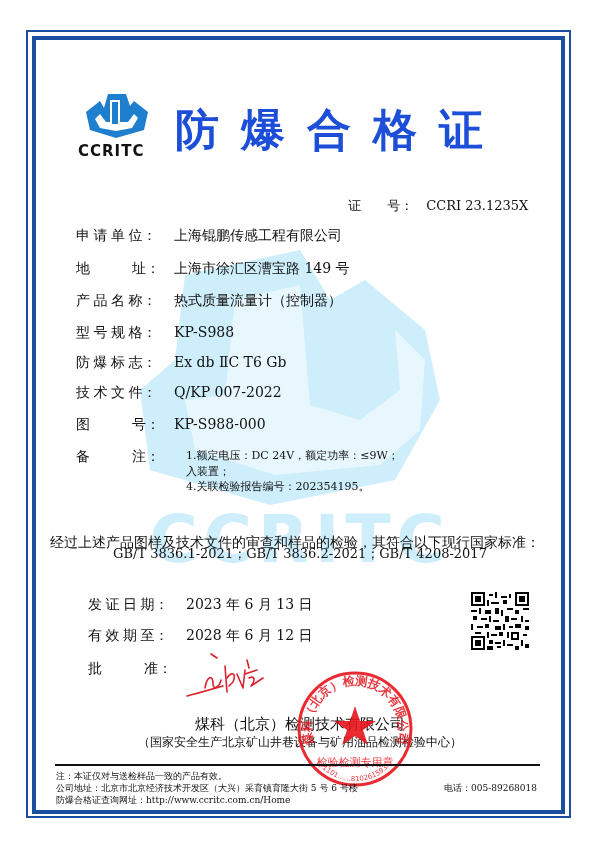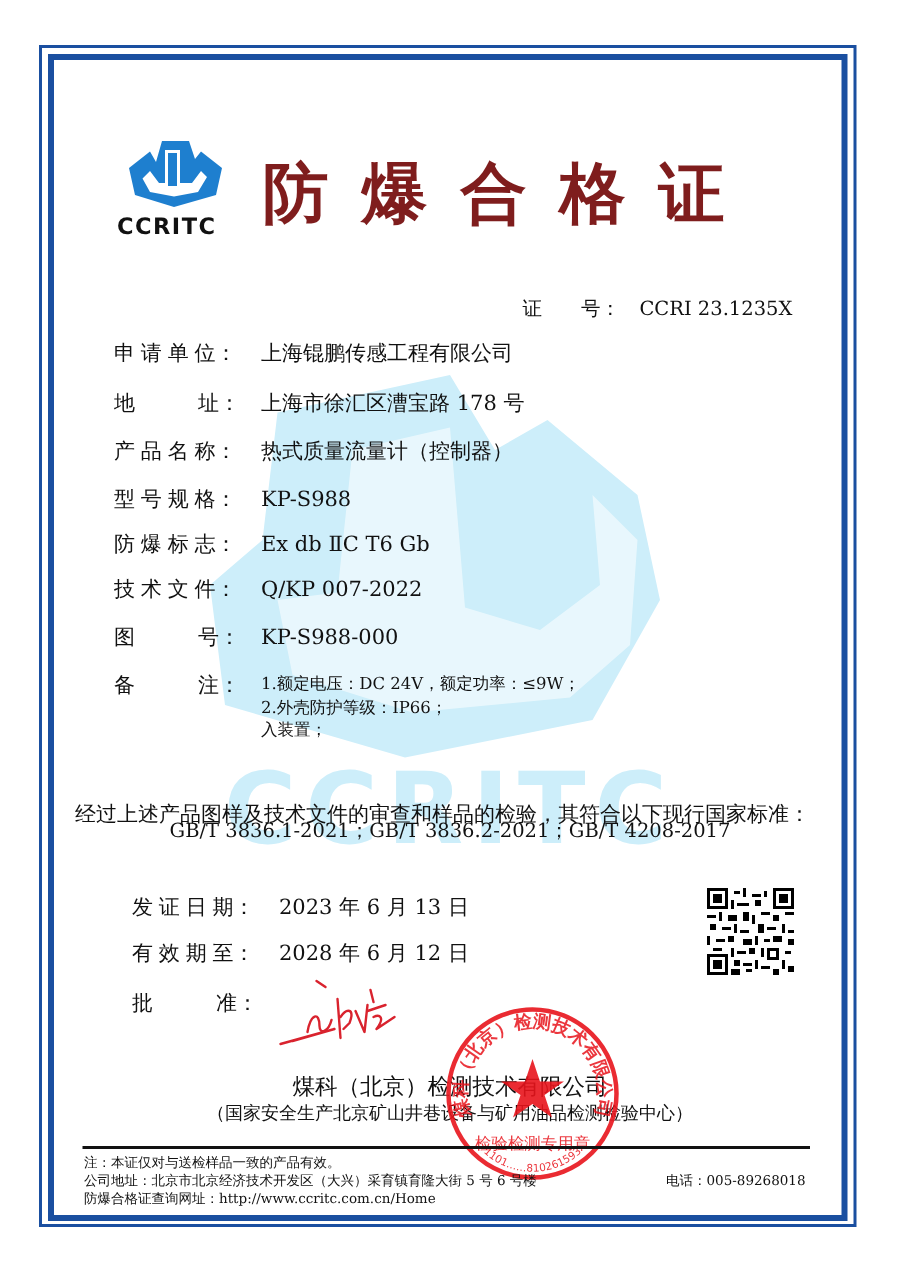--- a/index.html
+++ b/index.html
@@ -5,30 +5,30 @@
   html, body { margin:0; padding:0; }
   body { width:600px; height:849px; background:#ffffff; position:relative; overflow:hidden;
          font-family:"DejaVu Serif","Liberation Serif",serif; color:#111; }
   .abs { position:absolute; }
   .frame-outer { position:absolute; left:26px; top:30px; width:545px; height:788px;
                  border:2px solid #1a4fa0; box-sizing:border-box; }
   .frame-inner { position:absolute; left:32px; top:36px; width:533px; height:778px;
                  border:4px solid #1a4fa0; box-sizing:border-box; }
   .wm { position:absolute; left:0; top:0; }
   .title { position:absolute; left:175px; top:108px; font-family:"DejaVu Sans","Liberation Sans",sans-serif;
-           font-weight:bold; font-size:44px; letter-spacing:22px; color:#7f1d1d; line-height:1; }
+           font-weight:bold; font-size:44px; letter-spacing:22px; color:#1d4ed8; line-height:1; }
   .logo-text { position:absolute; left:78px; top:142px; font-family:"DejaVu Sans","Liberation Sans",sans-serif;
            font-weight:bold; font-size:15px; letter-spacing:1px; color:#111; }
   .cert-no { position:absolute; left:340px; top:182px; font-size:13px; white-space:pre; }
   .cert-no .lab { display:inline-block; width:78px; }
   .row { position:absolute; left:76px; font-size:14px; line-height:1; white-space:nowrap; }
-  .row .lab { display:inline-block; width:98px; font-family:Liberation Sans, sans-serif; }
+  .row .lab { display:inline-block; width:98px; font-family:Liberation Serif, serif; }
   .row .val { display:inline-block; }
   .notes { position:absolute; left:174px; top:448px; font-size:11px; line-height:15.5px; width:360px; }
-  .notes div { white-space:nowrap; }
+  .notes div { white-space:nowrap;margin-left:12px; }
   .conclusion { position:absolute; left:50px; top:534px; width:500px; text-align:left;
                 font-family:"DejaVu Sans","Liberation Sans",sans-serif; font-size:14px; }
   .standards { position:absolute; left:50px; top:545px; width:500px; text-align:center; font-size:13px; }
   .issuer { position:absolute; left:50px; width:500px; text-align:center;
             font-family:"DejaVu Sans","Liberation Sans",sans-serif; }
   .rule { position:absolute; left:55px; top:764px; width:485px; height:2px; background:#111; }
   .foot { position:absolute; left:56px; font-size:9px; line-height:1; white-space:nowrap; }
   .qr { position:absolute; left:470px; top:592px; width:60px; height:58px; }
 </style>
 </head>
@@ -55,21 +55,21 @@
 <div class="title">防爆合格证</div>
 
 <div class="cert-no">
   <span class="lab">证　　号：</span><span>CCRI 23.1235X</span>
 </div>
 
 <div class="row" style="top:228px">
   <span class="lab">申 请 单 位：</span><span class="val">上海锟鹏传感工程有限公司</span>
 </div>
 <div class="row" style="top:261px">
-  <span class="lab">地　　　址：</span><span class="val">上海市徐汇区漕宝路 178 号</span>
+  <span class="lab">地　　　址：</span><span class="val">上海市徐汇区漕宝路 149 号</span>
 </div>
 <div class="row" style="top:293px">
   <span class="lab">产 品 名 称：</span><span class="val">热式质量流量计（控制器）</span>
 </div>
 <div class="row" style="top:325px">
   <span class="lab">型 号 规 格：</span><span class="val">KP-S988</span>
 </div>
 <div class="row" style="top:355px">
   <span class="lab">防 爆 标 志：</span><span class="val">Ex db ⅡC T6 Gb</span>
 </div>
@@ -78,22 +78,22 @@
 </div>
 <div class="row" style="top:417px">
   <span class="lab">图　　　号：</span><span class="val">KP-S988-000</span>
 </div>
 
 <div class="row" style="top:449px">
   <span class="lab">备　　　注：</span>
 </div>
 <div class="notes">
   <div>1.额定电压：DC 24V，额定功率：≤9W；</div>
-  <div>2.外壳防护等级：IP66；</div>
   <div>入装置；</div>
+  <div>4.关联检验报告编号：202354195。</div>
 </div>
 
 <div class="conclusion">经过上述产品图样及技术文件的审查和样品的检验，其符合以下现行国家标准：</div>
 <div class="standards">GB/T 3836.1-2021；GB/T 3836.2-2021；GB/T 4208-2017</div>
 
 <div class="row" style="top:597px;left:88px">
   <span class="lab">发 证 日 期：</span><span class="val">2023 年 6 月 13 日</span>
 </div>
 <div class="row" style="top:628px;left:88px">
   <span class="lab">有 效 期 至：</span><span class="val">2028 年 6 月 12 日</span>

